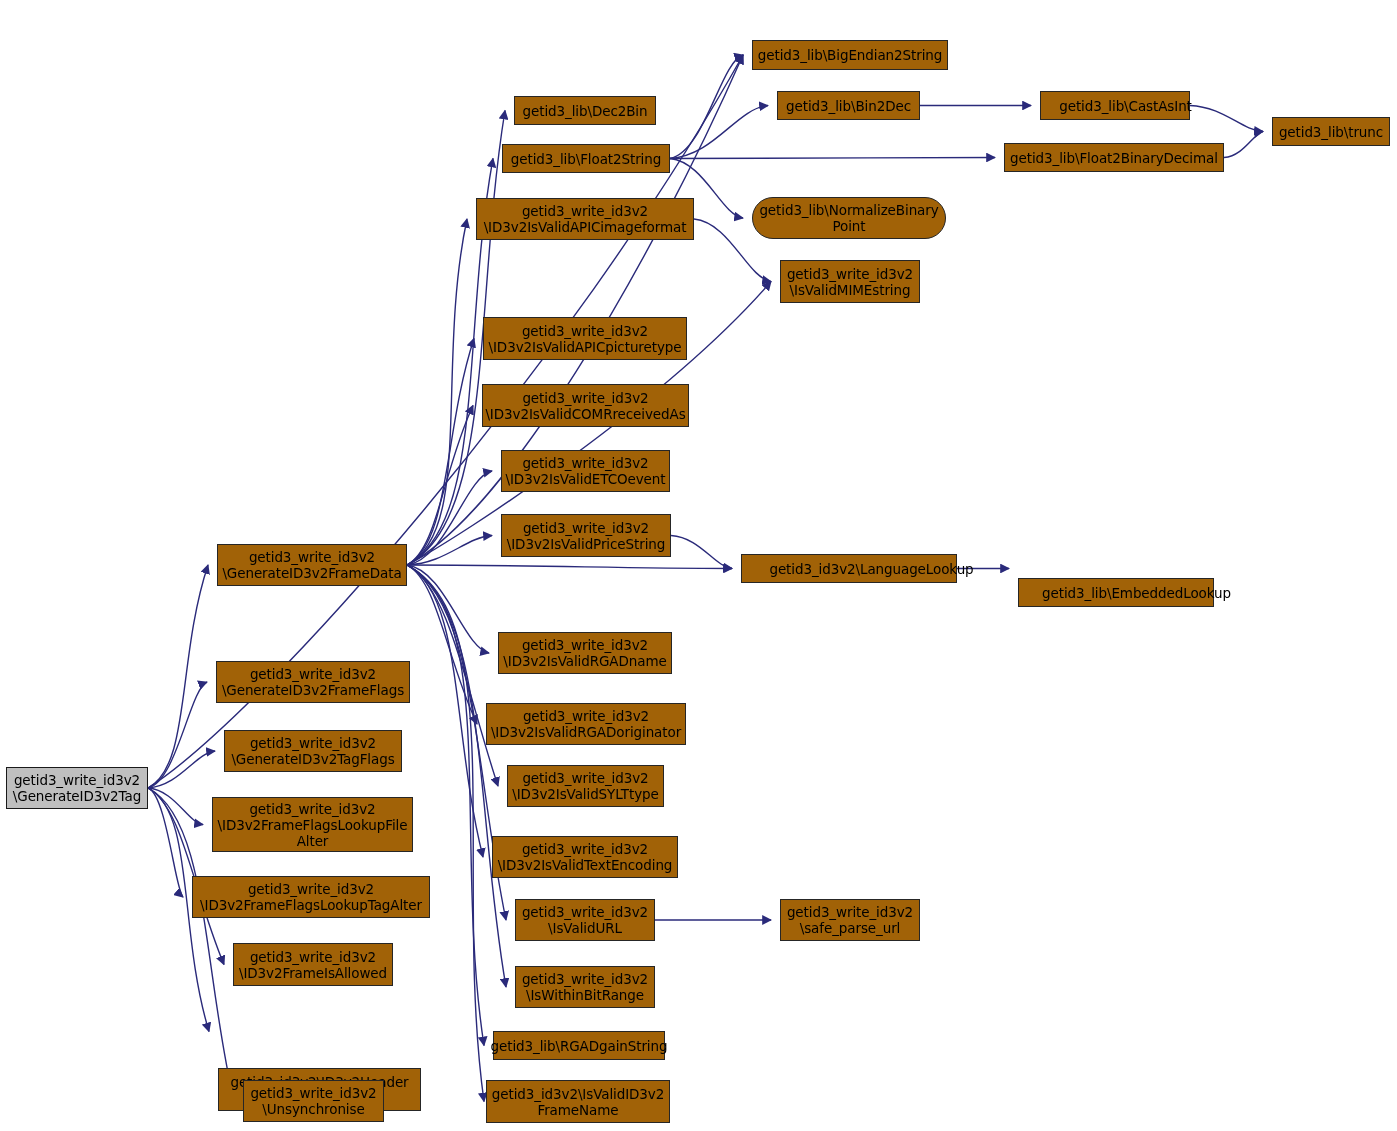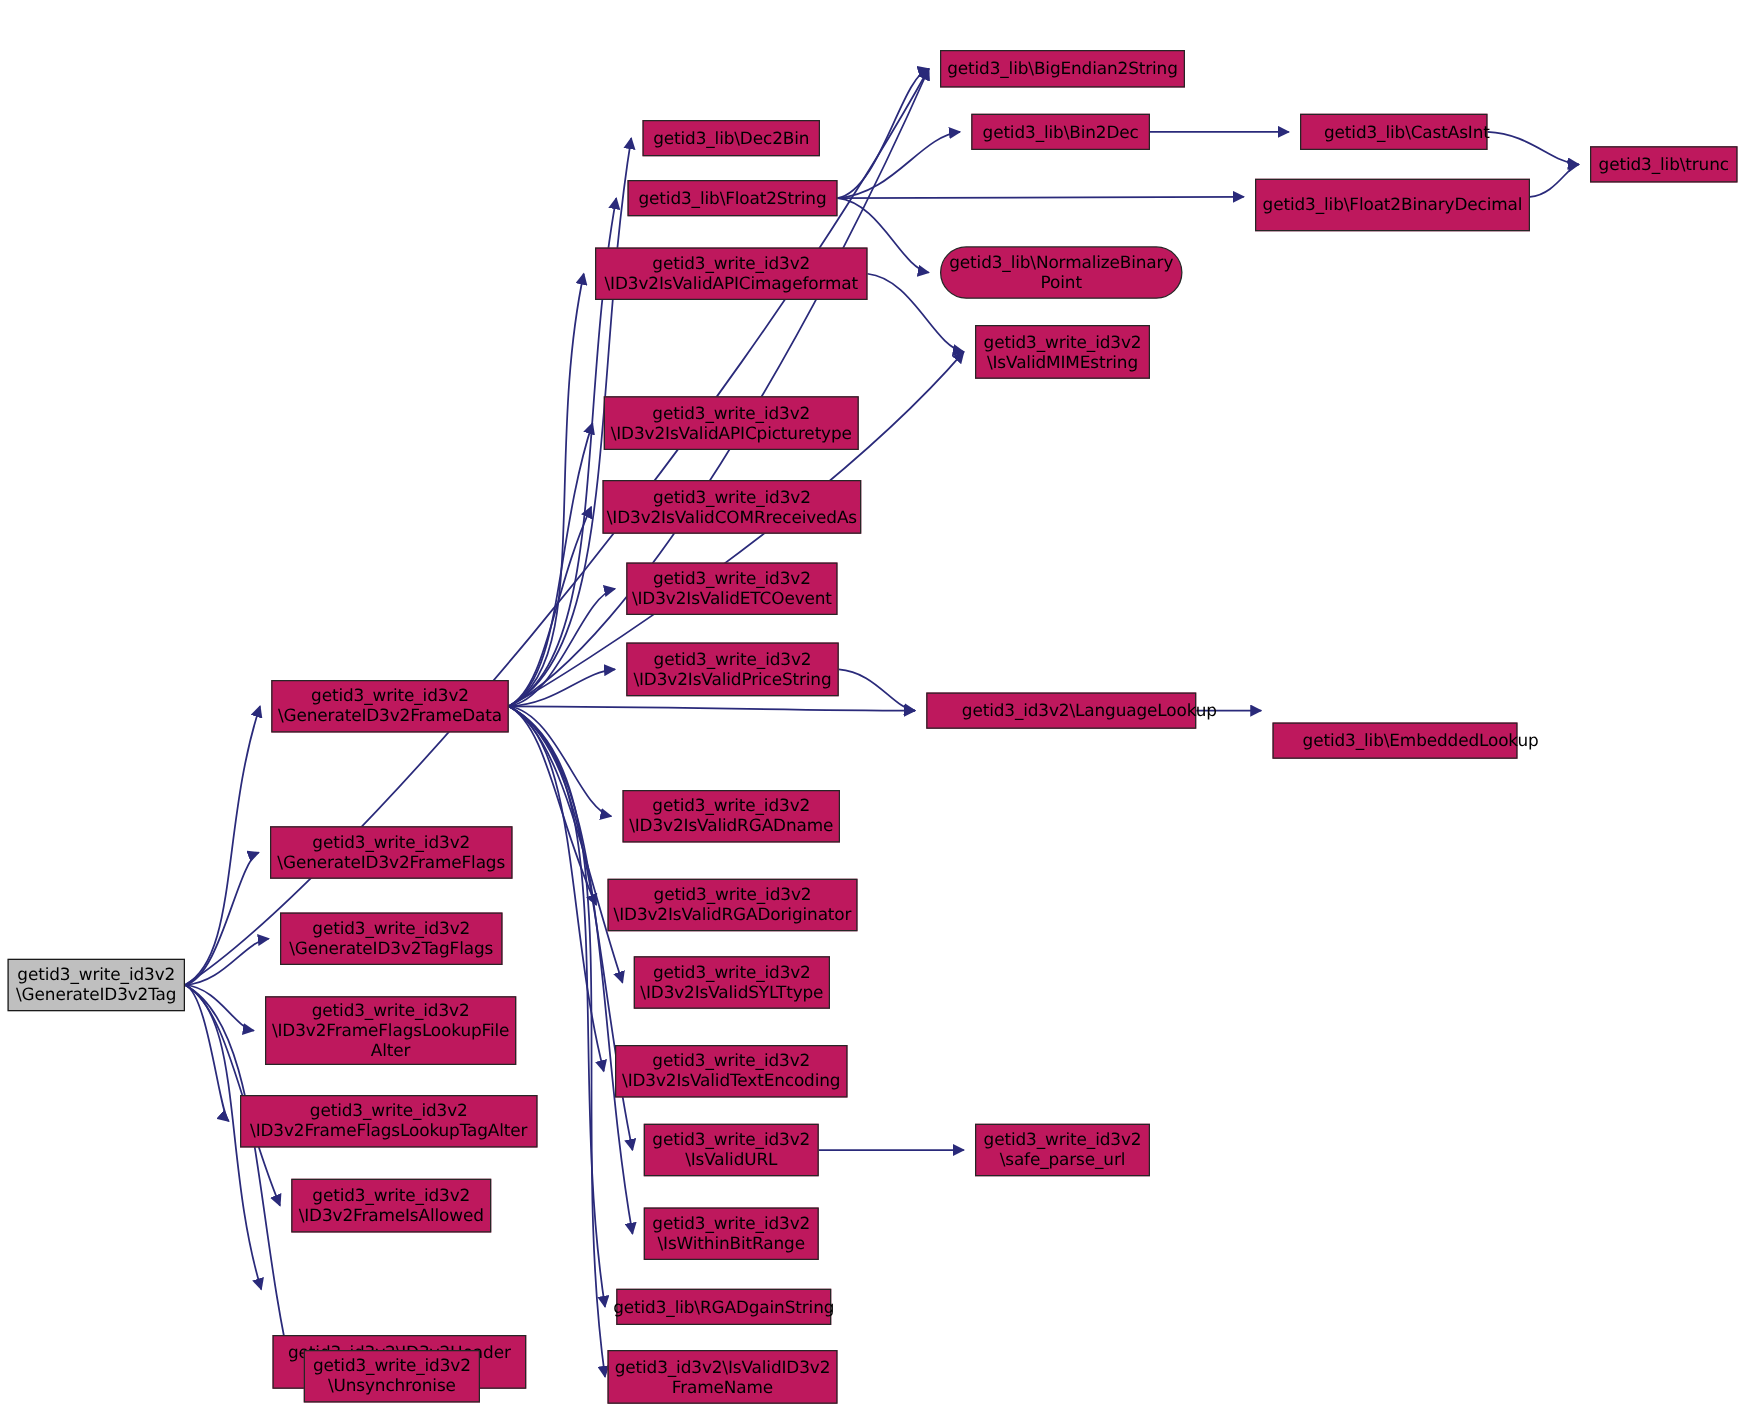--- a/index.html
+++ b/index.html
@@ -1,20 +1,20 @@
 <!DOCTYPE html>
 <html><head>
 <meta charset="utf-8">
 <style>
   html,body{margin:0;padding:0;background:#ffffff;}
   #canvas{position:relative;width:1397px;height:1131px;background:#ffffff;
           font-family:"DejaVu Sans","Liberation Sans",sans-serif;}
   svg.edges{position:absolute;left:0;top:0;width:1397px;height:1131px;overflow:visible;}
   .node{position:absolute;box-sizing:border-box;border:1px solid #262626;
-        background:#be185d;display:flex;align-items:center;justify-content:center;
+        background:#a16207;display:flex;align-items:center;justify-content:center;
         text-align:center;color:#000000;font-size:13.5px;line-height:16px;
         letter-spacing:-0.1px;white-space:pre-line;padding:0 3px;}
   .node.root{background:#bfbfbf;border-color:#1a1a1a;}
 </style>
 </head>
 <body>
 
 <div id="canvas">
   <svg class="edges" id="edge-layer" viewBox="0 0 1397 1131" xmlns="http://www.w3.org/2000/svg">
     <defs>
@@ -67,21 +67,21 @@
       <div class="node root" style="left: 6px; top: 767px; width: 142px; height: 42px;">getid3_write_id3v2
 \GenerateID3v2Tag</div>
       <div class="node" style="left: 217px; top: 544px; width: 190px; height: 42px;">getid3_write_id3v2
 \GenerateID3v2FrameData</div>
       <div class="node" style="left: 752px; top: 40px; width: 196px; height: 30px;">getid3_lib\BigEndian2String</div>
       <div class="node" style="left: 514px; top: 96px; width: 142px; height: 29px;">getid3_lib\Dec2Bin</div>
       <div class="node" style="left: 777px; top: 91px; width: 143px; height: 29px;">getid3_lib\Bin2Dec</div>
       <div class="node" style="left: 1040px; top: 91px; width: 150px; height: 29px; padding-left: 24px;">getid3_lib\CastAsInt</div>
       <div class="node" style="left: 1272px; top: 117px; width: 118px; height: 29px;">getid3_lib\trunc</div>
       <div class="node" style="left: 502px; top: 144px; width: 168px; height: 29px;">getid3_lib\Float2String</div>
-      <div class="node" style="left: 1004px; top: 143px; width: 220px; height: 42px;">getid3_lib\Float2BinaryDecimal</div>
+      <div class="node" style="left: 1004px; top: 143px; width: 220px; height: 29px;">getid3_lib\Float2BinaryDecimal</div>
       <div class="node" style="left: 752px; top: 197px; width: 194px; height: 42px; border-radius: 21px;">getid3_lib\NormalizeBinary
 Point</div>
       <div class="node" style="left: 476px; top: 198px; width: 218px; height: 42px;">getid3_write_id3v2
 \ID3v2IsValidAPICimageformat</div>
       <div class="node" style="left: 780px; top: 260px; width: 140px; height: 43px;">getid3_write_id3v2
 \IsValidMIMEstring</div>
       <div class="node" style="left: 483px; top: 317px; width: 204px; height: 43px;">getid3_write_id3v2
 \ID3v2IsValidAPICpicturetype</div>
       <div class="node" style="left: 482px; top: 384px; width: 207px; height: 43px;">getid3_write_id3v2
 \ID3v2IsValidCOMRreceivedAs</div>

